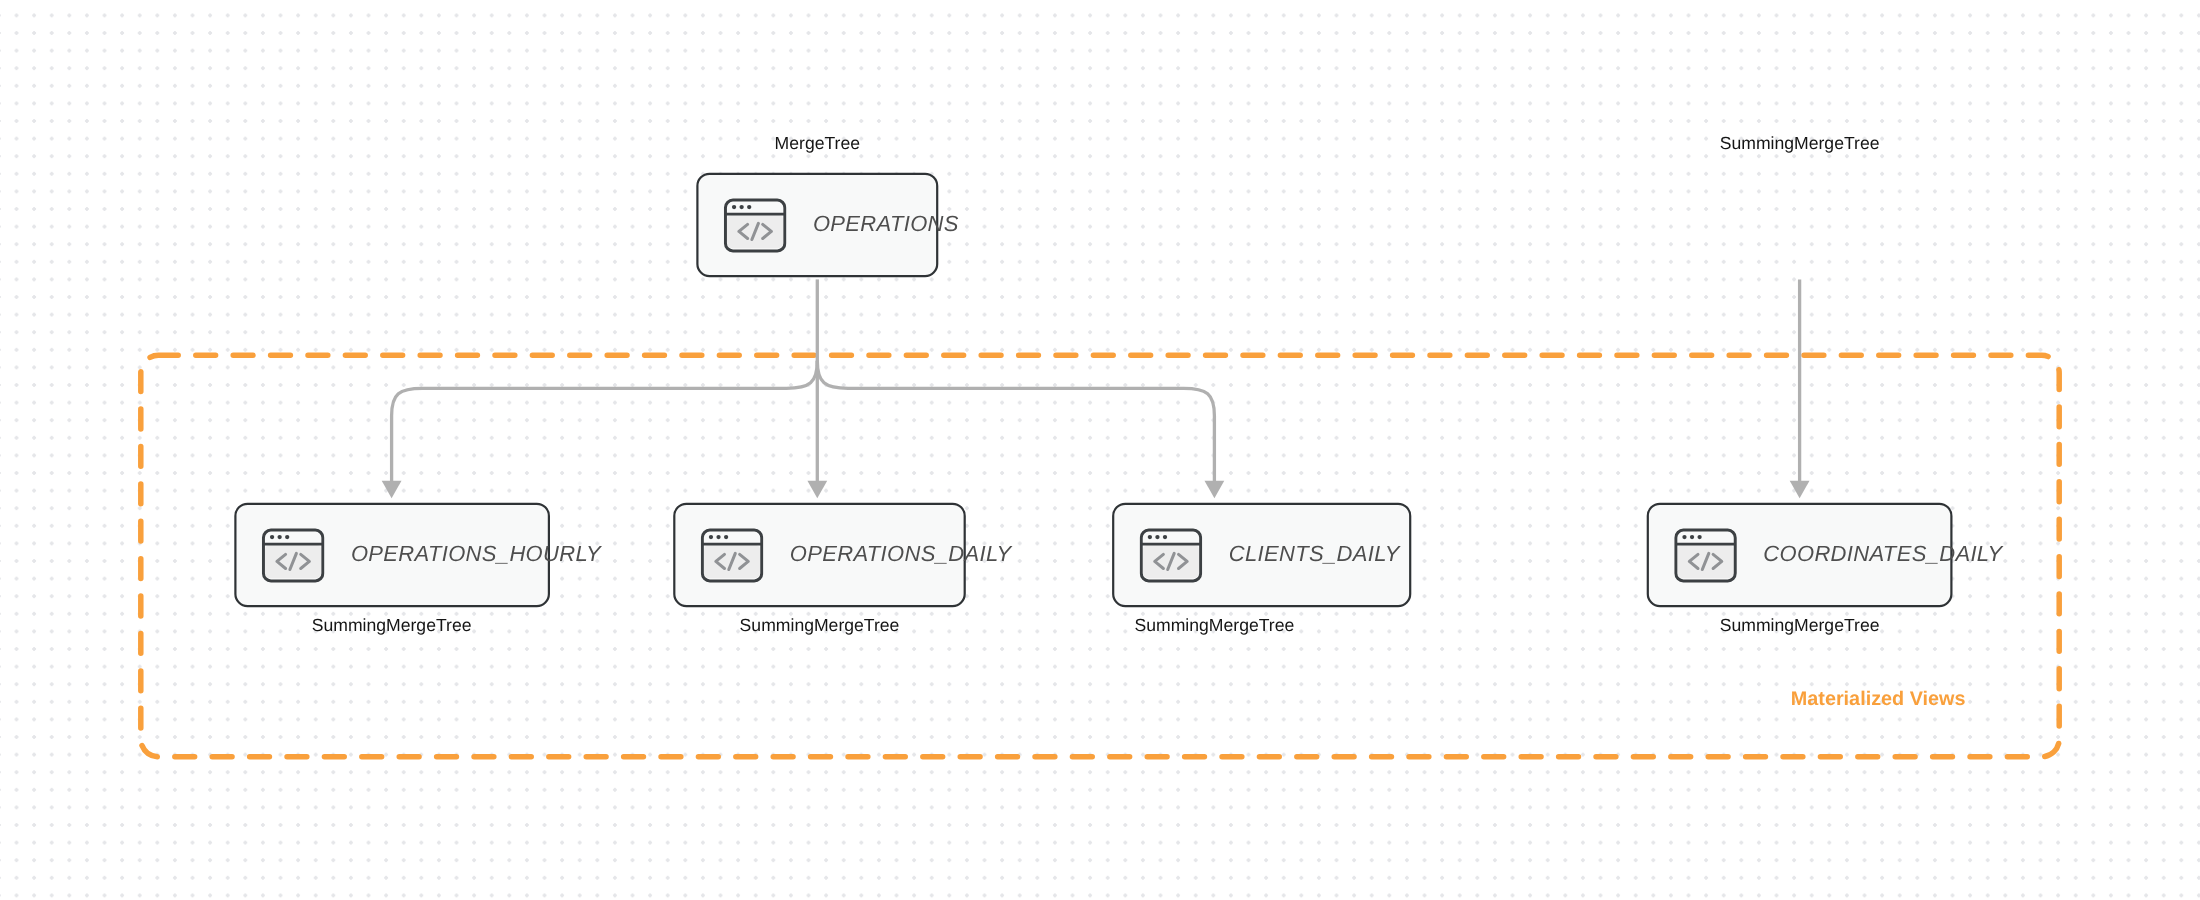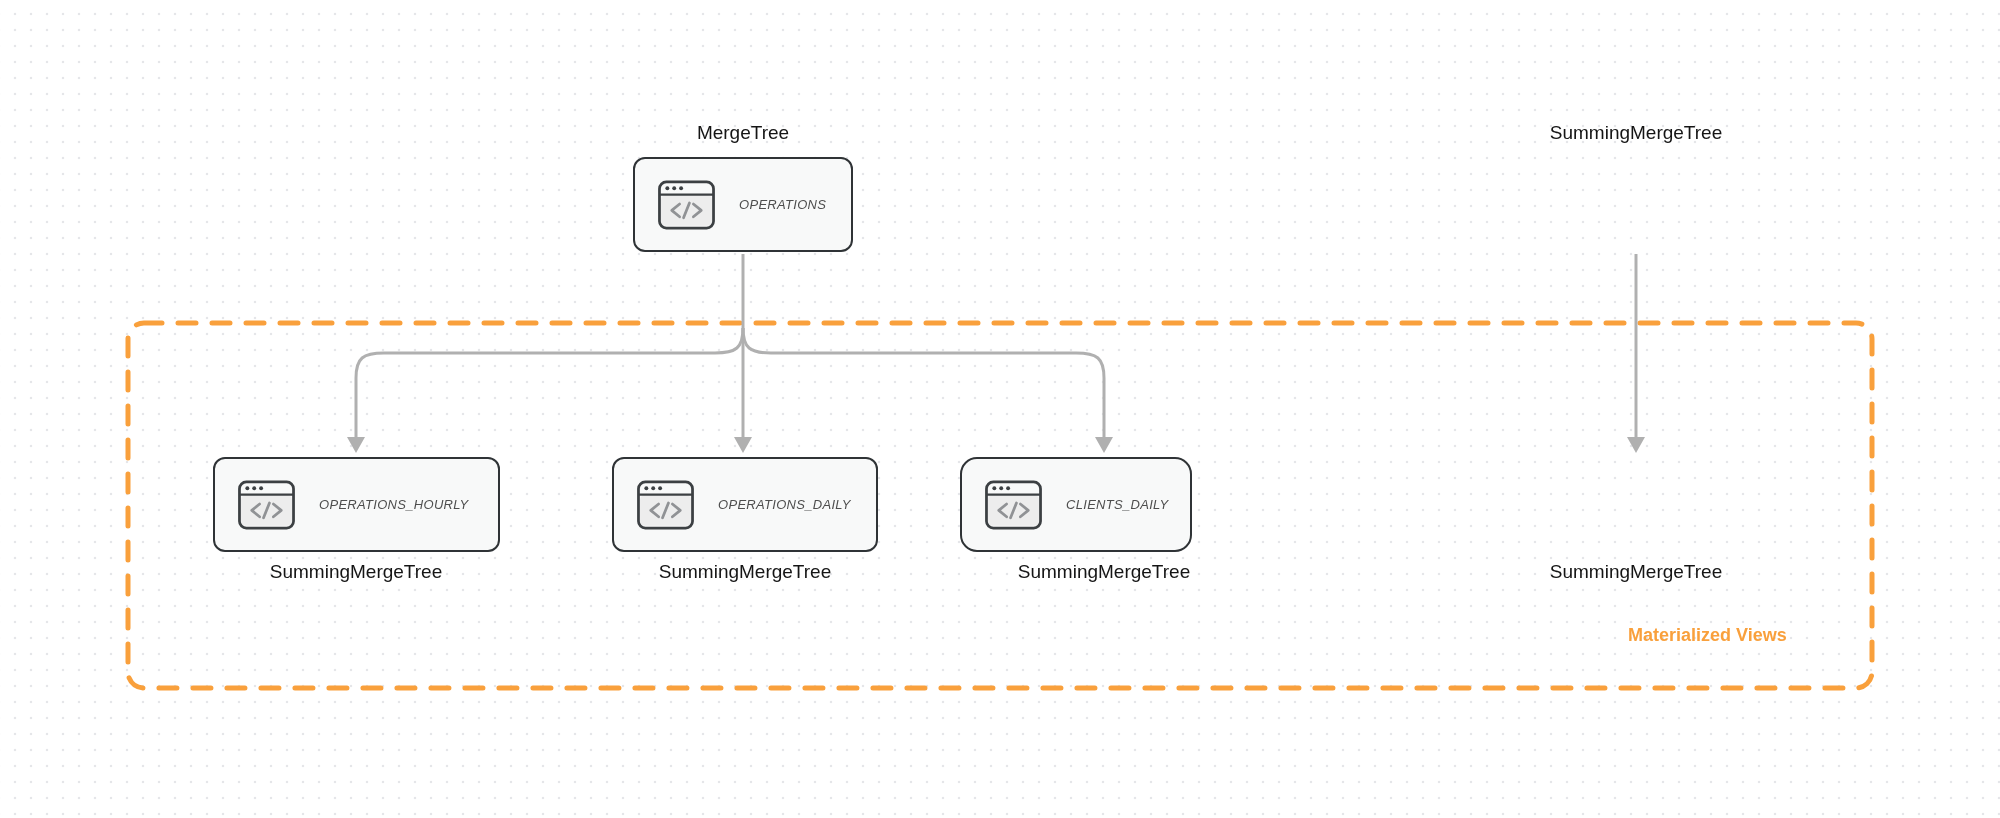--- a/index.html
+++ b/index.html
@@ -34,47 +34,47 @@
     background: #f8f9f9;
     border: 2.5px solid #2f3336;
     border-radius: 12px;
     display: flex;
     align-items: center;
     padding-left: 23px;
     gap: 24px;
   }
   .node-text {
     font-style: italic;
-    font-size: 13px;
+    font-size: 20px;
     letter-spacing: 0.3px;
     color: #4e4e4e;
     white-space: nowrap;
   }
   .engine-label {
     position: absolute;
     transform: translateX(-50%);
-    font-size: 19px;
+    font-size: 16px;
     color: #151515;
     white-space: nowrap;
   }
   .group-label {
     position: absolute;
     left: 1628px;
     top: 625px;
     font-size: 18px;
     font-weight: 600;
     color: #f9a03c;
     white-space: nowrap;
   }
   
   .n-operations            { left: 633px;  top: 157px; width: 220px; }
   .n-operation-collection  { left: 1482px; top: 157px; width: 308px; }
   .n-operations-hourly     { left: 213px;  top: 457px; width: 287px; }
   .n-operations-daily      { left: 612px;  top: 457px; width: 266px; }
-  .n-clients-daily         { left: 960px;  top: 457px; width: 232px; border-radius: 17px; }
+  .n-clients-daily         { left: 1011px;  top: 457px; width: 272px; }
   .n-coordinates-daily     { left: 1497px; top: 457px; width: 278px; }
   
   .l-mergetree             { left: 743px;  top: 122px; }
   .l-summing-top           { left: 1636px; top: 122px; }
   .l-summing-hourly        { left: 356px;  top: 561px; }
   .l-summing-daily         { left: 745px;  top: 561px; }
   .l-summing-clients       { left: 1104px; top: 561px; }
   .l-summing-coordinates   { left: 1636px; top: 561px; }
   .icon { flex: 0 0 auto; }
 </style>
@@ -154,16 +154,28 @@
       <rect x="1.5" y="1.5" width="55" height="47" rx="7" fill="none" stroke="#3c4043" stroke-width="2.8"></rect>
       <line x1="2" y1="14.5" x2="56" y2="14.5" stroke="#3c4043" stroke-width="2.4"></line>
       <circle cx="9.5" cy="8" r="2" fill="#3c4043"></circle>
         <circle cx="16.5" cy="8" r="2" fill="#3c4043"></circle>
         <circle cx="23.5" cy="8" r="2" fill="#3c4043"></circle>
       <path d="M22,24 L14,30.5 L22,37 M26,38 L32,23 M36,24 L44,30.5 L36,37" fill="none" stroke="#909295" stroke-width="2.8" stroke-linecap="round" stroke-linejoin="round"></path>
     </svg>
     <span class="node-text">CLIENTS_DAILY</span>
   </div>
 
+  <div class="node n-coordinates-daily">
+    <svg class="icon" width="57" height="50" viewBox="0 0 58 50">
+      <rect x="3" y="15" width="52" height="31" rx="5" fill="#ededed"></rect>
+      <rect x="1.5" y="1.5" width="55" height="47" rx="7" fill="none" stroke="#3c4043" stroke-width="2.8"></rect>
+      <line x1="2" y1="14.5" x2="56" y2="14.5" stroke="#3c4043" stroke-width="2.4"></line>
+      <circle cx="9.5" cy="8" r="2" fill="#3c4043"></circle>
+        <circle cx="16.5" cy="8" r="2" fill="#3c4043"></circle>
+        <circle cx="23.5" cy="8" r="2" fill="#3c4043"></circle>
+      <path d="M22,24 L14,30.5 L22,37 M26,38 L32,23 M36,24 L44,30.5 L36,37" fill="none" stroke="#909295" stroke-width="2.8" stroke-linecap="round" stroke-linejoin="round"></path>
+    </svg>
+    <span class="node-text">COORDINATES_DAILY</span>
+  </div>
 
   <div class="group-label">Materialized Views</div>
 
 </div>
 
 </body></html>

